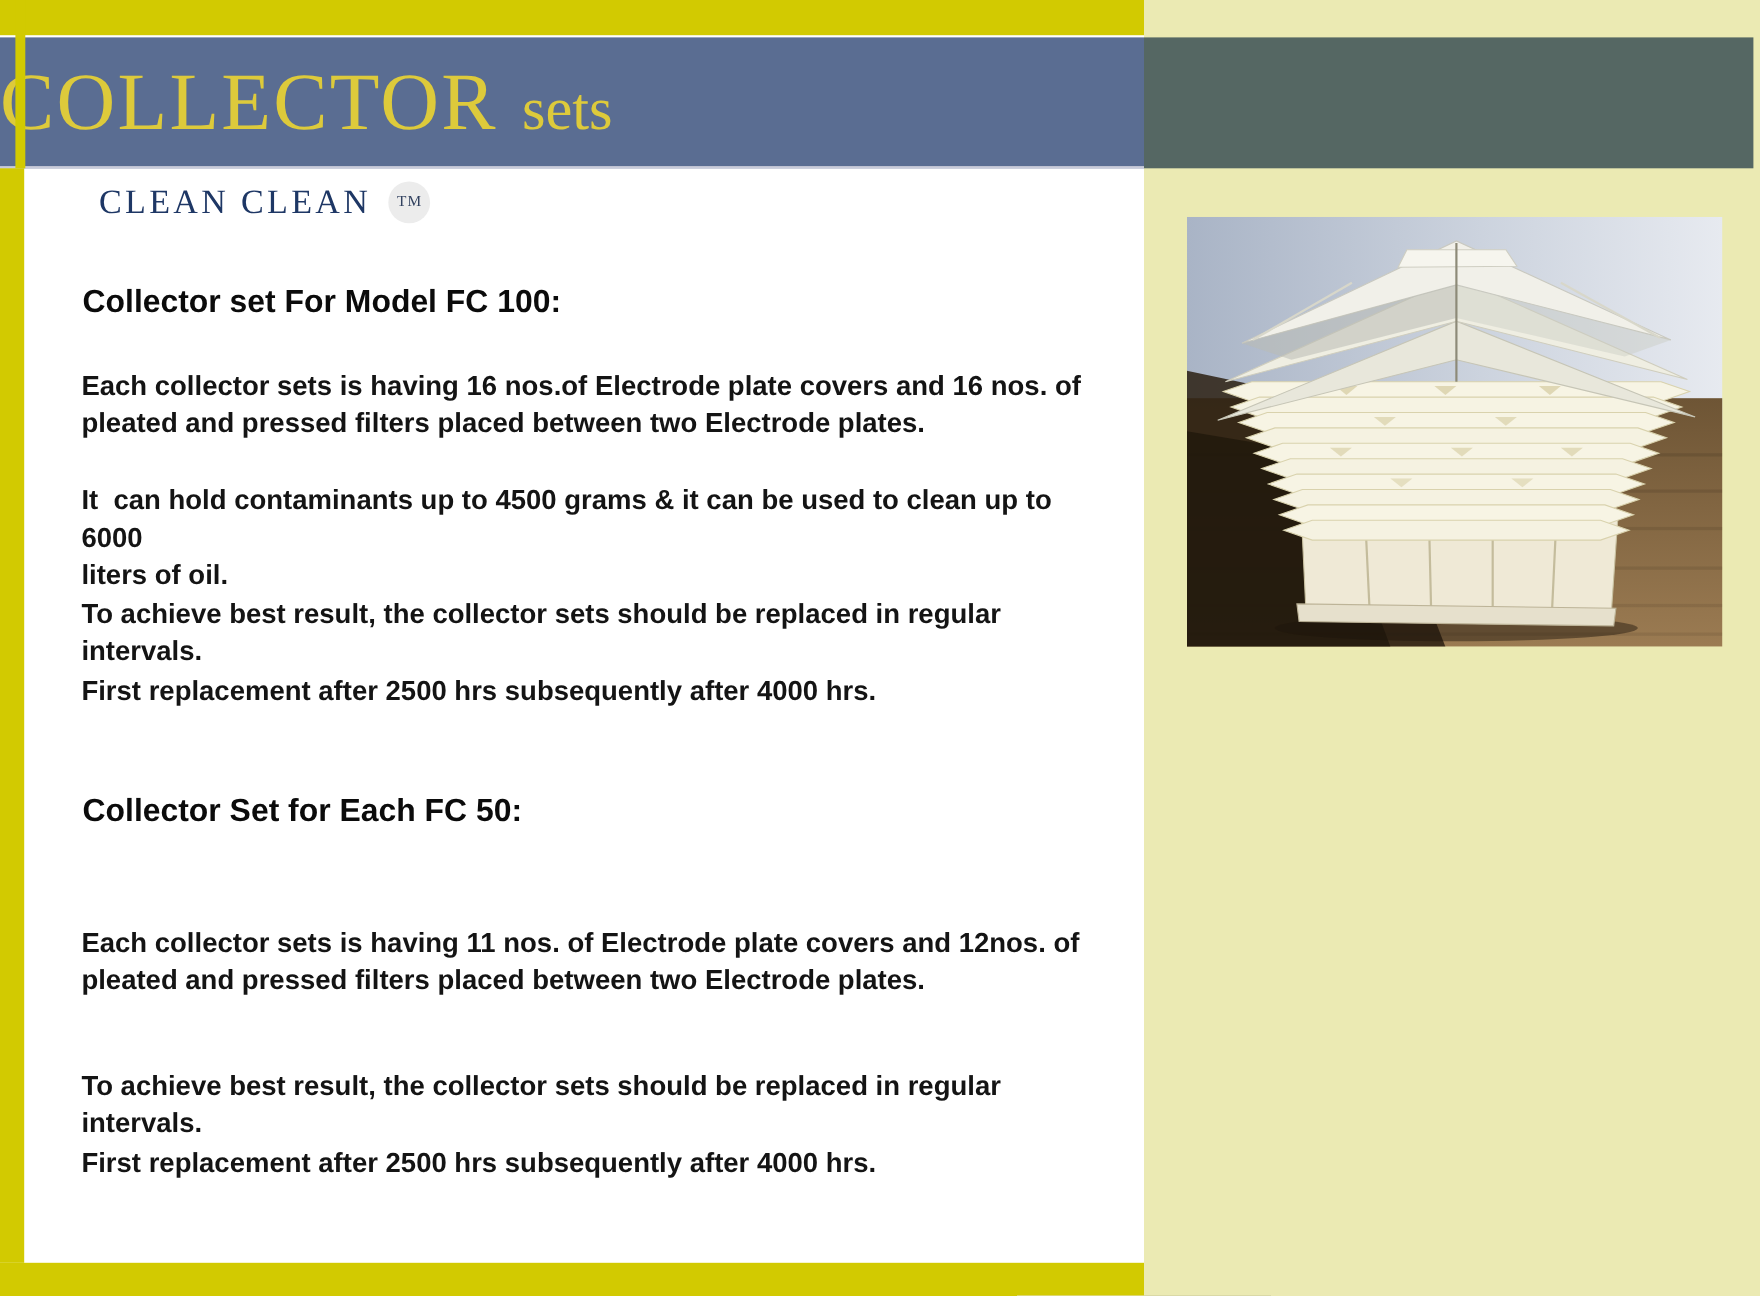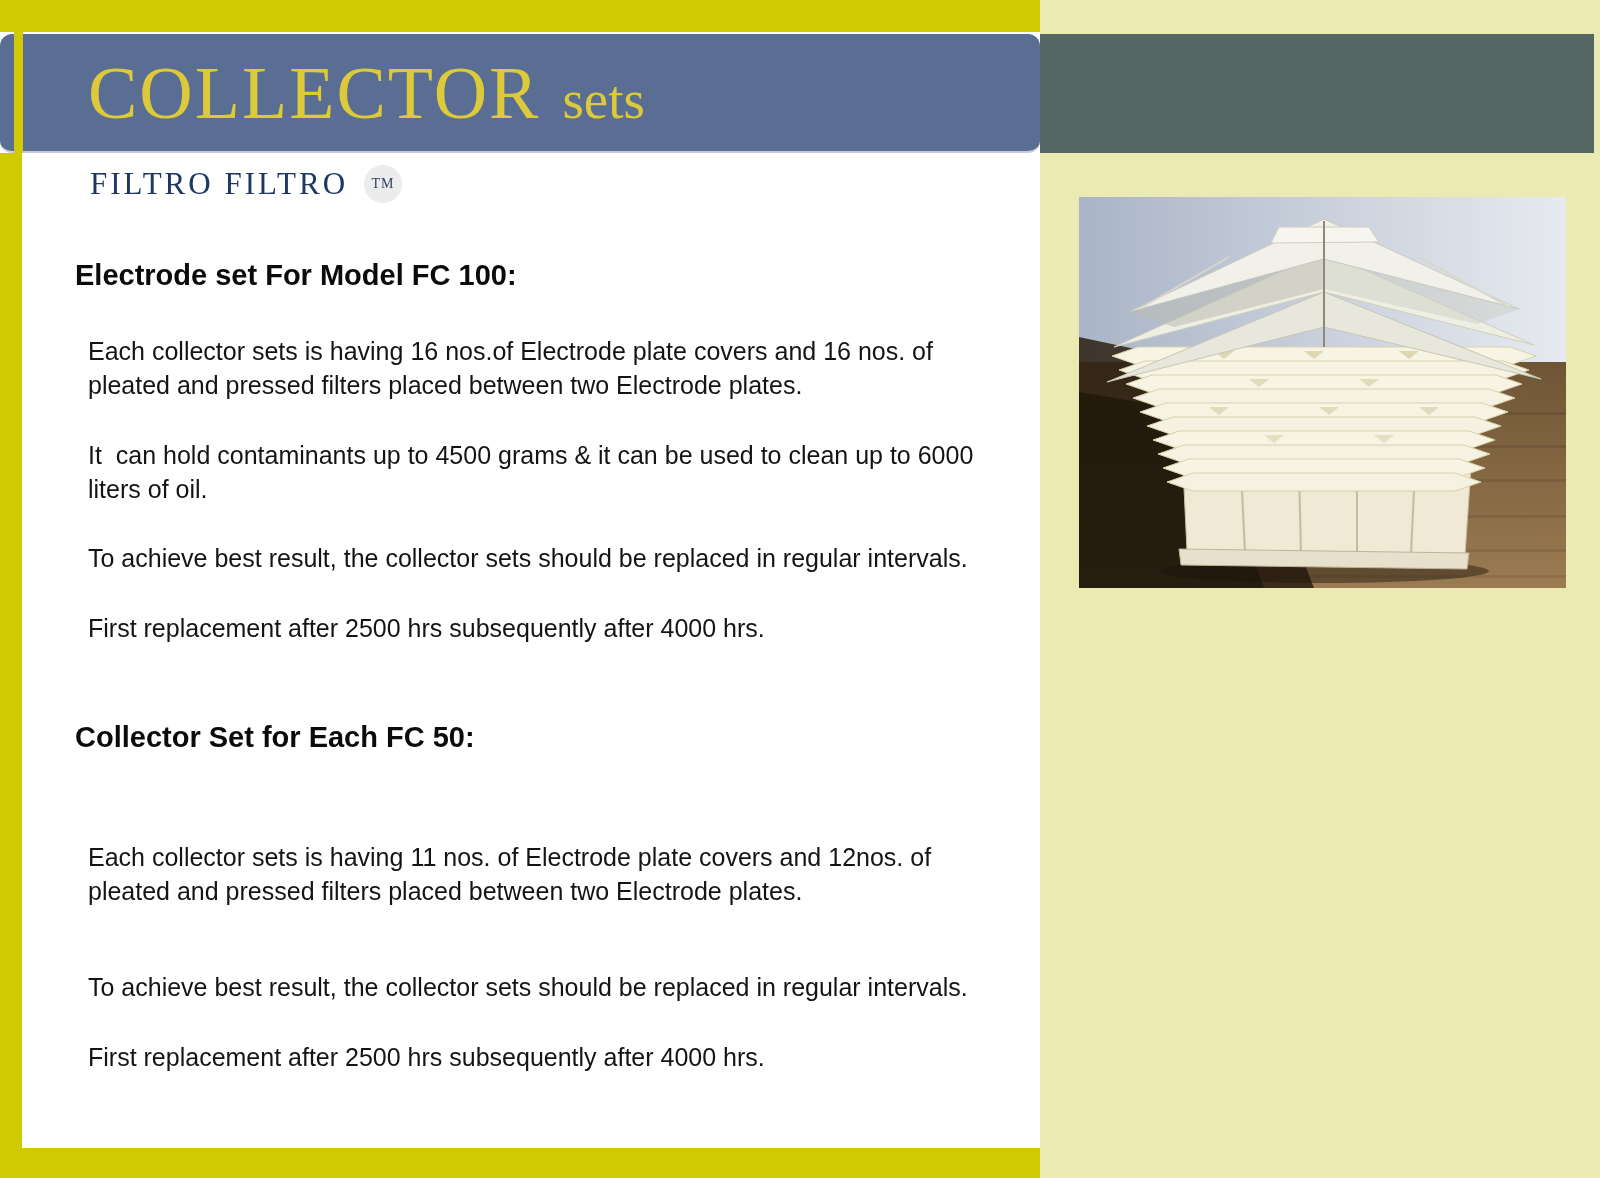--- a/index.html
+++ b/index.html
@@ -9,21 +9,21 @@
     background:#ebeab3;
     overflow:hidden;
     font-family:"Liberation Sans", sans-serif;
   }
   
   .main-col{position:absolute;left:0;top:0;width:1040px;height:1178px;background:#ffffff;}
   .top-bar{position:absolute;left:0;top:0;width:1040px;height:32px;background:#d2ca01;}
   .title-band{
     position:absolute;left:0;top:34px;width:1040px;height:119px;
     background:#5a6d92;border-bottom:2px solid #c9cbda;
-    display:flex;align-items:center;padding-left:88px;box-sizing:border-box;border-radius:12px;
+    display:flex;align-items:center;box-sizing:border-box;
   }
   .title-line{display:flex;align-items:baseline;color:#ddca3b;font-family:"Liberation Serif", serif;}
   .title-caps{font-size:74px;letter-spacing:2px;line-height:1;}
   .title-small{font-size:55px;margin-left:22px;line-height:1;}
   .band-accent{position:absolute;left:14px;top:0;width:9px;height:153px;background:#d2ca01;}
   .left-strip{position:absolute;left:0;top:153px;width:22px;height:995px;background:#d2ca01;}
   .bottom-bar{position:absolute;left:0;top:1148px;width:1040px;height:30px;background:#d2ca01;}
 
   
   .brand-row{position:absolute;left:90px;top:165px;display:flex;align-items:center;}
@@ -36,23 +36,24 @@
     margin-left:16px;display:flex;align-items:center;justify-content:center;
     font-family:"Liberation Serif", serif;font-size:14px;letter-spacing:1px;color:#31415f;
   }
 
   
   .h-block{
     position:absolute;left:75px;width:940px;
     font-size:29px;font-weight:bold;color:#0b0b0b;line-height:1.1;
   }
   .p-block{
-    position:absolute;left:88px;width:940px;
+    position:absolute;left:74px;width:940px;
     font-size:25px;color:#141414;line-height:34px;
     white-space:pre-wrap;
+    font-weight:bold;
   }
   .h1{top:260px;}
   .p1{top:334px;}
   .p2{top:438px;}
   .p3{top:541px;}
   .p4{top:611px;}
   .h2{top:722px;}
   .p5{top:796px;margin-top:44px;}
   .p6{top:900px;}
   .p7{top:970px;}
@@ -77,25 +78,25 @@
         <span class="title-caps">COLLECTOR</span>
         <span class="title-small">sets</span>
       </div>
     </div>
 
     <div class="band-accent"></div>
     <div class="left-strip"></div>
     <div class="bottom-bar"></div>
 
     <div class="brand-row">
-      <span class="brand-name">FILTRO FILTRO</span>
+      <span class="brand-name">CLEAN CLEAN</span>
       <span class="tm-badge">TM</span>
     </div>
 
-    <div class="h-block h1">Electrode set For Model FC 100:</div>
+    <div class="h-block h1">Collector set For Model FC 100:</div>
     <div class="p-block p1">Each collector sets is having 16 nos.of Electrode plate covers and 16 nos. of
 pleated and pressed filters placed between two Electrode plates.</div>
     <div class="p-block p2">It  can hold contaminants up to 4500 grams &amp; it can be used to clean up to 6000
 liters of oil.</div>
     <div class="p-block p3">To achieve best result, the collector sets should be replaced in regular intervals.</div>
     <div class="p-block p4">First replacement after 2500 hrs subsequently after 4000 hrs.</div>
 
     <div class="h-block h2">Collector Set for Each FC 50:</div>
     <div class="p-block p5">Each collector sets is having 11 nos. of Electrode plate covers and 12nos. of
 pleated and pressed filters placed between two Electrode plates.</div>

